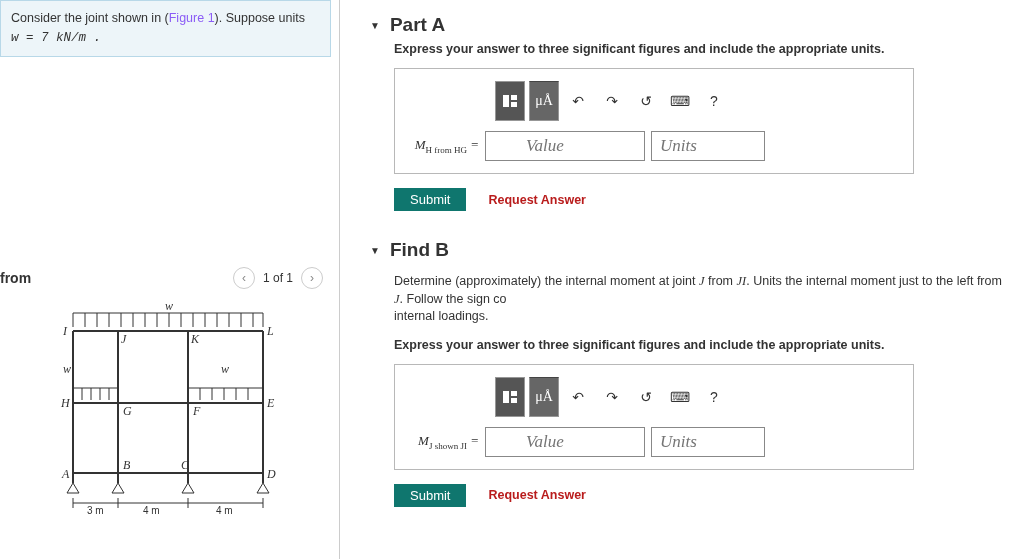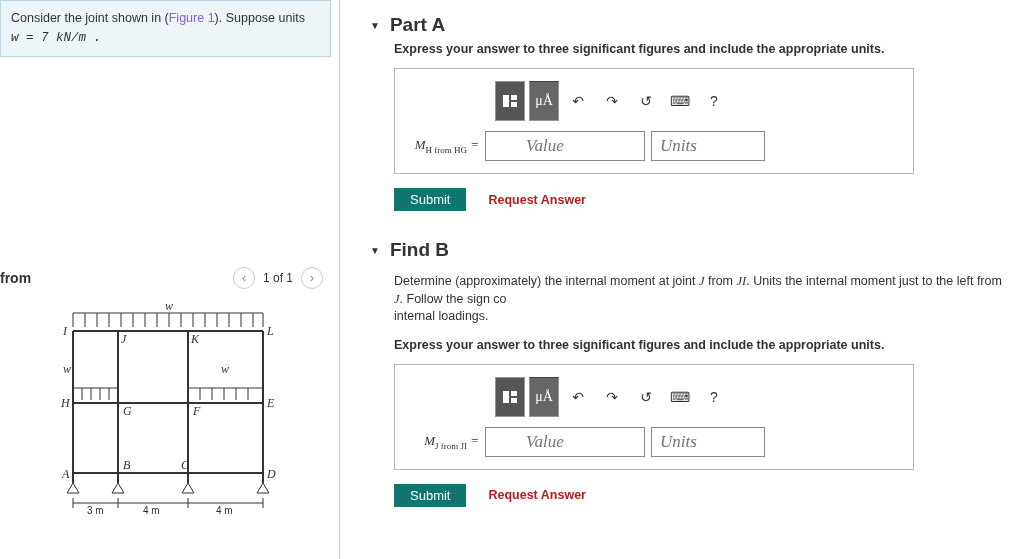--- a/index.html
+++ b/index.html
@@ -214,21 +214,21 @@
                 </svg>
               </span>
             <span class="tool mu">μÅ</span>
             <span class="tool plain">↶</span>
             <span class="tool plain">↷</span>
             <span class="tool plain">↺</span>
             <span class="tool plain">⌨</span>
             <span class="tool plain">?</span>
           </div>
           <div class="answer-row">
-            <span class="answer-label"><i>M</i><sub>J from JI</sub> =</span>
+            <span class="answer-label"><i>M</i><sub>J shown JI</sub> =</span>
             <input class="value-in" placeholder="Value" style="">
             <input class="units-in" placeholder="Units" style="">
           </div>
         </div>
         <div class="submit-row">
           <button class="submit-btn">Submit</button>
           <a class="request-link">Request Answer</a>
         </div>
       </div>
     </div>

